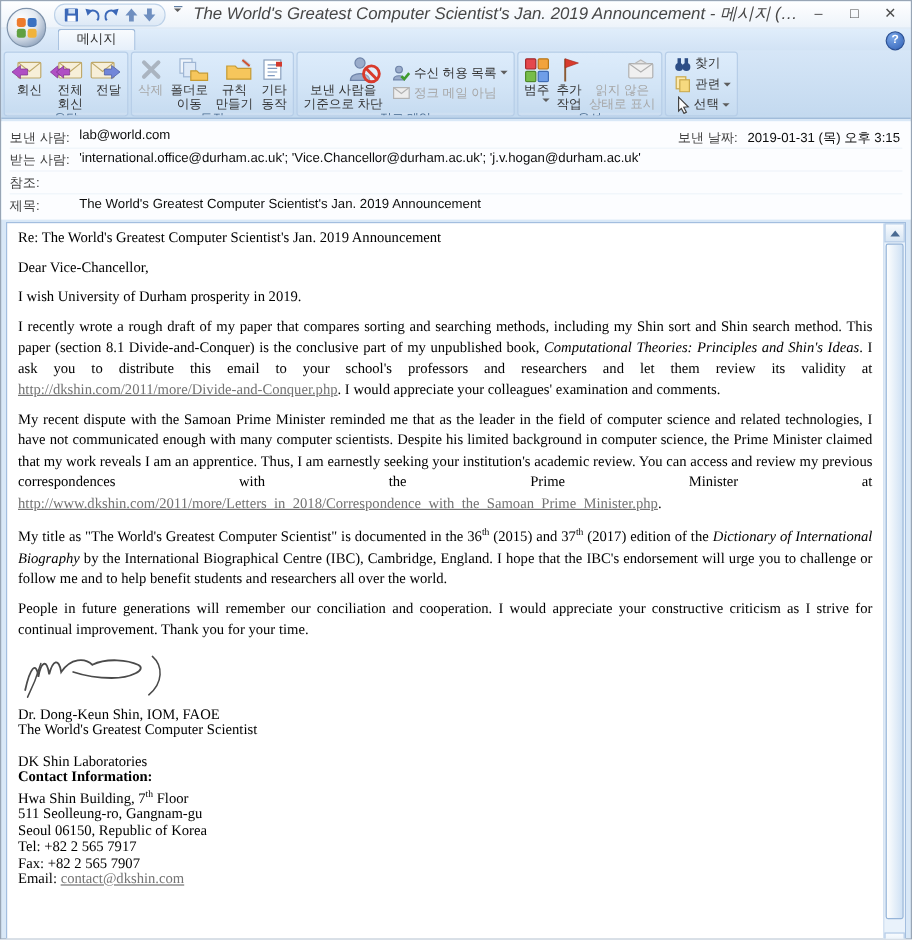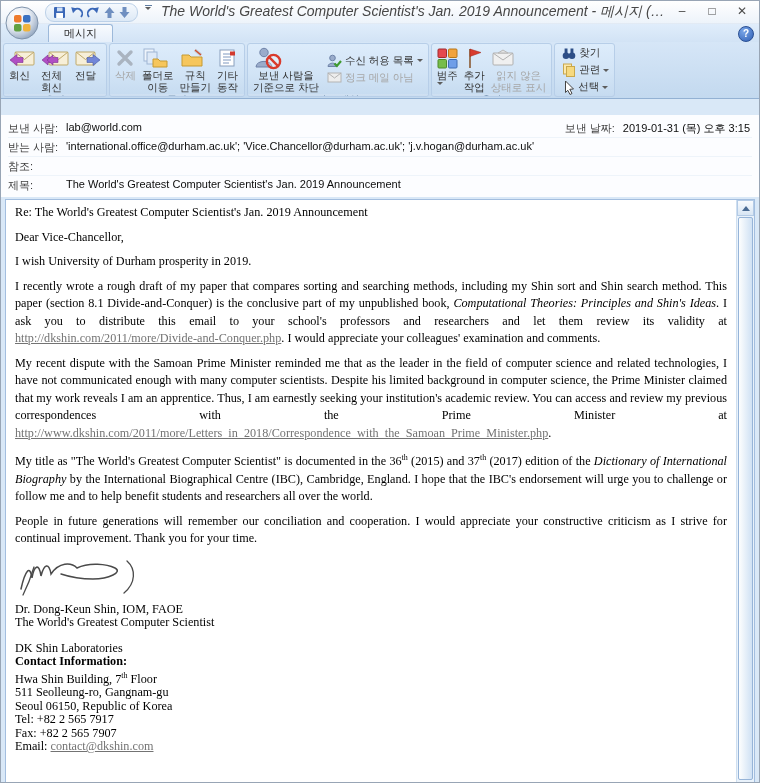--- a/index.html
+++ b/index.html
@@ -33,33 +33,33 @@
 
   
   .ribbon{height:57px;box-sizing:border-box;background:linear-gradient(#d6e6f7,#c3d9ef);
     border-bottom:1px solid #93b1d3;padding:1px 2px 1px;display:flex;gap:2px;}
   .rgroup{border:1px solid #b7cee8;border-radius:3px;overflow:hidden;display:flex;flex-direction:column;
     background:linear-gradient(#ddecfb 0%,#d2e4f6 55%,#c6dbf0 100%);}
   .rbody{flex:1;display:flex;align-items:stretch;padding:1px 2px;}
   .rlabel{height:12px;line-height:12px;font-size:10px;color:#44688e;text-align:center;
     background:linear-gradient(#cfe0f2,#bfd4eb);position:relative;padding:0 10px;white-space:nowrap;}
   .launcher{position:absolute;right:1px;top:2px;cursor:pointer;}
-  .bigbtn{display:flex;flex-direction:column;align-items:flex-start;justify-content:flex-start;
+  .bigbtn{display:flex;flex-direction:column;align-items:flex-end;justify-content:flex-start;
     padding:1px 3px 0;border-radius:3px;font-size:10.5px;line-height:11.5px;text-align:center;
     color:#333;cursor:pointer;white-space:pre-line;}
   .bigbtn .ictop{height:24px;display:flex;align-items:center;}
   .smallcol{display:flex;flex-direction:column;justify-content:center;gap:1px;padding-left:2px;}
   .smbtn{display:flex;align-items:center;gap:3px;height:16px;font-size:10.5px;color:#333;
     padding:0 3px;border-radius:2px;cursor:pointer;white-space:nowrap;}
   .disabled{color:#a6a6a6;}
   .caret{width:0;height:0;border-left:3px solid transparent;border-right:3px solid transparent;
     border-top:3px solid #5d5d5d;display:inline-block;}
 
   
-  .mailheaders{background:#fcfdff;margin-top:16px;padding:4px 7px 3px;font-size:11px;}
+  .mailheaders{background:#fcfdff;margin-top:2px;padding:4px 7px 3px;font-size:11px;}
   .hrow{display:flex;align-items:flex-start;padding:1.5px 0;}
   .hrow + .hrow{border-top:1px solid #eef4fa;}
   .hlabel{width:58px;flex-shrink:0;color:#3f3f3f;}
   .hval{color:#0d0d0d;}
   .hspacer{flex:1;}
   .hdate{display:flex;gap:8px;padding-right:2px;}
 
   
   .bodyarea{margin:2px 4px 0;height:609px;box-sizing:border-box;background:#fff;
     border:1px solid #a3bedf;display:flex;}

